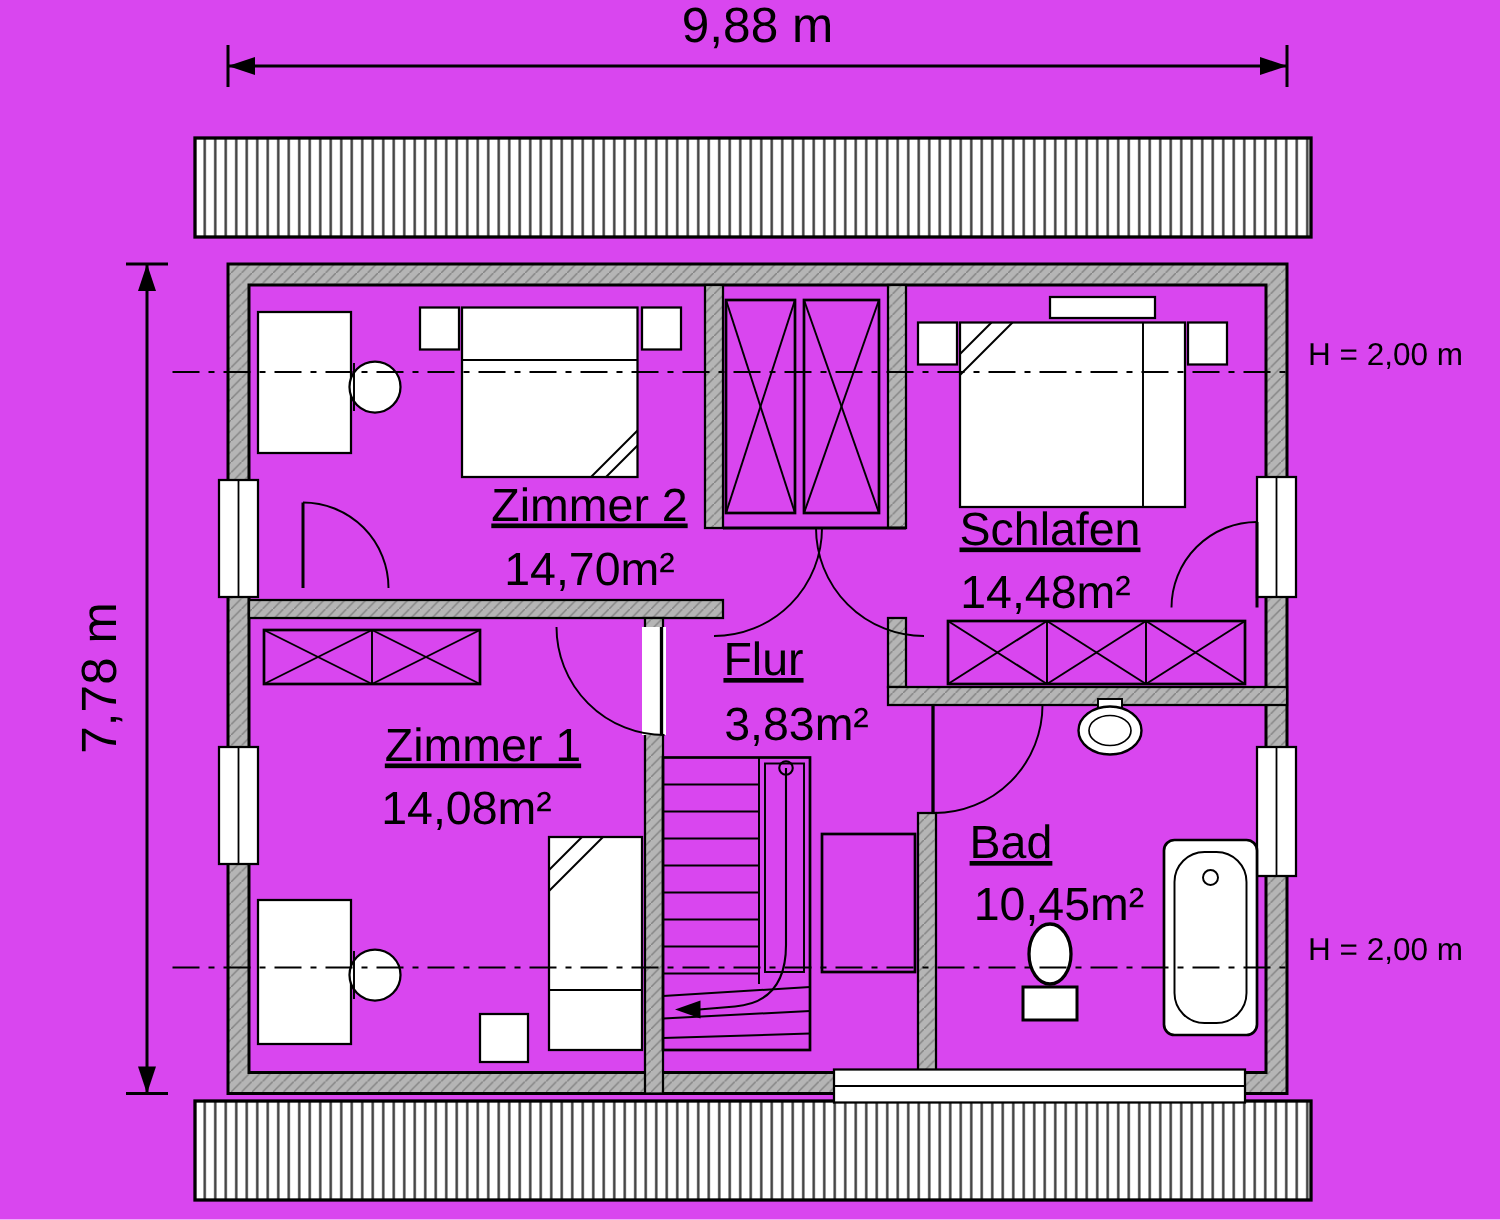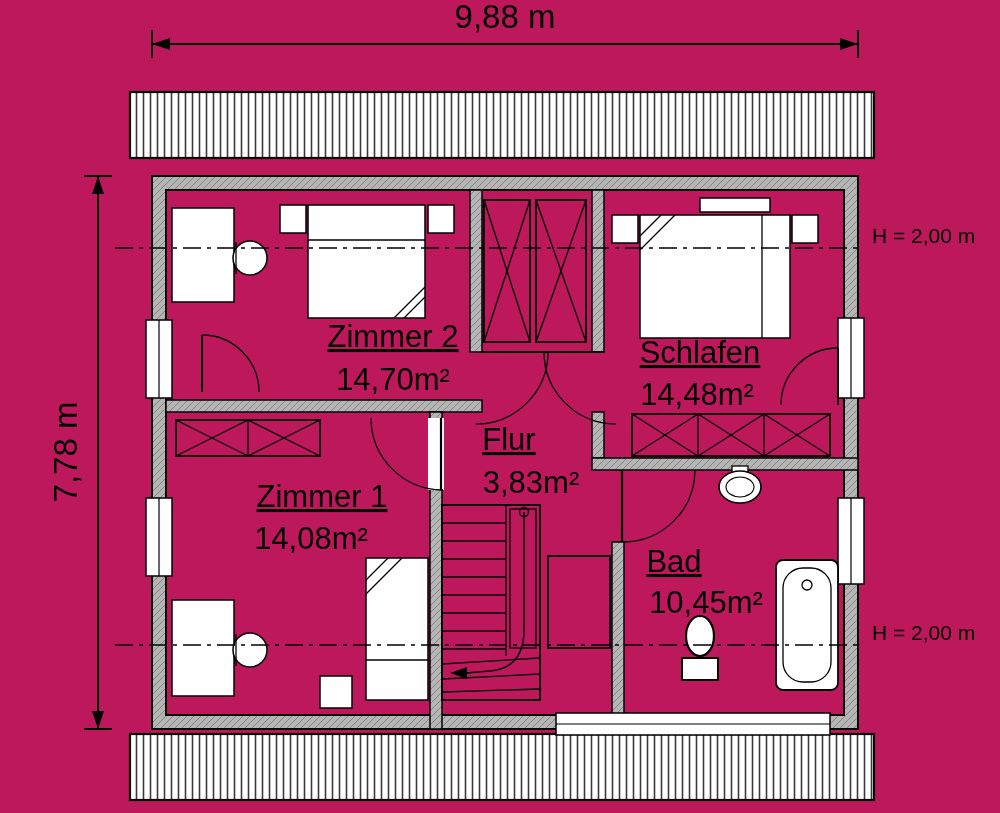--- a/index.html
+++ b/index.html
@@ -1,16 +1,16 @@
 <!DOCTYPE html>
 <html><head>
 <meta charset="utf-8">
 <style>
   html,body{margin:0;padding:0;background:#ffffff;}
-  .canvas{position:relative;width:1000px;height:813px;background:#be185d;overflow:hidden;
+  .canvas{position:relative;width:1000px;height:813px;background:#d946ef;overflow:hidden;
           font-family:"Liberation Sans", sans-serif;}
   svg{display:block;}
   text{font-family:"Liberation Sans", sans-serif; fill:#000;}
   .roomname{font-size:31px; text-decoration:underline;}
   .roomarea{font-size:31px;}
   .dimlabel{font-size:33px;}
   .hlabel{font-size:21px;}
   .thin{fill:none;stroke:#000;stroke-width:1.3;}
   .med{fill:none;stroke:#000;stroke-width:1.8;}
   .furn{fill:#ffffff;stroke:#000;stroke-width:1.5;}

